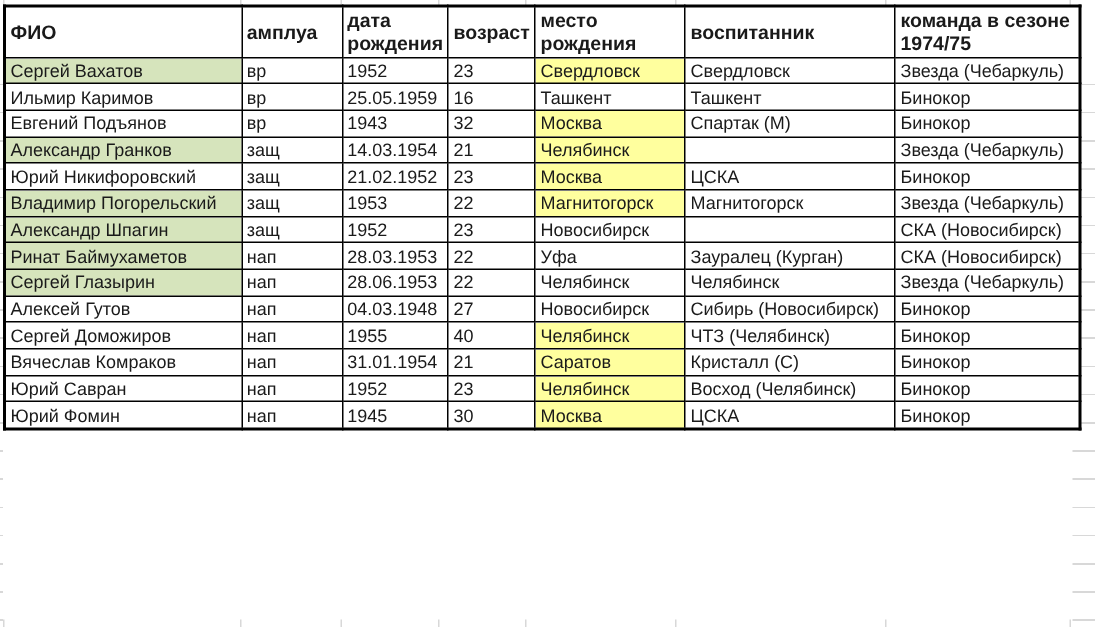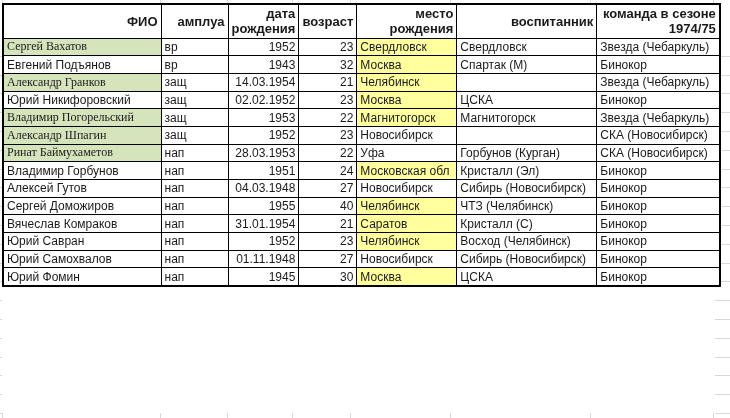--- a/index.html
+++ b/index.html
@@ -44,37 +44,37 @@
     border:1px solid var(--border);
     font-size:12px;
     color:#1a1a1a;
     padding:0 3px;
     overflow:hidden;
     white-space:nowrap;
   }
   th{
     font-size:13px;
     font-weight:bold;
-    text-align:right;
+    text-align:left;
     white-space:pre-line;
     height:34px;
     line-height:15px;
     vertical-align:middle;
     background:#ffffff;
   }
   td{height:17.7px;vertical-align:middle;background:#ffffff;}
   col.c0{width:158px;}
   col.c1{width:67px;}
   col.c2{width:65px;}
   col.c3{width:58px;}
   col.c4{width:100px;}
   col.c5{width:140px;}
   col.c6{width:123px;}
-  td.center{text-align:right;}
-  td.hl-green{background:var(--green);font-family:Liberation Serif, serif;}
+  td.center{text-align:left;}
+  td.hl-green{background:var(--green);}
   td.hl-blue{background:var(--blue);}
   td.hl-yellow{background:var(--yellow);}
 </style>
 </head>
 <body>
 
 <div class="sheet">
   <div class="strip-left"></div>
   <div class="strip-right"></div>
   <div id="stubs">
@@ -124,41 +124,50 @@
         <tr>
     <td class="hl-green">Сергей Вахатов</td>
     <td>вр</td>
     <td class="center">1952</td>
     <td class="center">23</td>
     <td class="hl-yellow">Свердловск</td>
     <td>Свердловск</td>
     <td>Звезда (Чебаркуль)</td>
   </tr>
         <tr>
+    <td>Ильмир Каримов</td>
+    <td>вр</td>
+    <td class="center">25.05.1959</td>
+    <td class="center">16</td>
+    <td>Ташкент</td>
+    <td>Ташкент</td>
+    <td>Бинокор</td>
+  </tr>
+        <tr>
     <td>Евгений Подъянов</td>
     <td>вр</td>
     <td class="center">1943</td>
     <td class="center">32</td>
     <td class="hl-yellow">Москва</td>
     <td>Спартак (М)</td>
     <td>Бинокор</td>
   </tr>
         <tr>
     <td class="hl-green">Александр Гранков</td>
     <td>защ</td>
     <td class="center">14.03.1954</td>
     <td class="center">21</td>
     <td class="hl-yellow">Челябинск</td>
     <td></td>
     <td>Звезда (Чебаркуль)</td>
   </tr>
         <tr>
     <td>Юрий Никифоровский</td>
     <td>защ</td>
-    <td class="center">02.02.1952</td>
+    <td class="center">21.02.1952</td>
     <td class="center">23</td>
     <td class="hl-yellow">Москва</td>
     <td>ЦСКА</td>
     <td>Бинокор</td>
   </tr>
         <tr>
     <td class="hl-green">Владимир Погорельский</td>
     <td>защ</td>
     <td class="center">1953</td>
     <td class="center">22</td>
@@ -174,31 +183,31 @@
     <td>Новосибирск</td>
     <td></td>
     <td>СКА (Новосибирск)</td>
   </tr>
         <tr>
     <td class="hl-green">Ринат Баймухаметов</td>
     <td>нап</td>
     <td class="center">28.03.1953</td>
     <td class="center">22</td>
     <td>Уфа</td>
-    <td>Горбунов (Курган)</td>
+    <td>Зауралец (Курган)</td>
     <td>СКА (Новосибирск)</td>
   </tr>
         <tr>
-    <td>Владимир Горбунов</td>
-    <td>нап</td>
-    <td class="center">1951</td>
-    <td class="center">24</td>
-    <td class="hl-yellow">Московская обл</td>
-    <td>Кристалл (Эл)</td>
-    <td>Бинокор</td>
+    <td class="hl-green">Сергей Глазырин</td>
+    <td>нап</td>
+    <td class="center">28.06.1953</td>
+    <td class="center">22</td>
+    <td>Челябинск</td>
+    <td>Челябинск</td>
+    <td>Звезда (Чебаркуль)</td>
   </tr>
         <tr>
     <td>Алексей Гутов</td>
     <td>нап</td>
     <td class="center">04.03.1948</td>
     <td class="center">27</td>
     <td>Новосибирск</td>
     <td>Сибирь (Новосибирск)</td>
     <td>Бинокор</td>
   </tr>
@@ -220,29 +229,20 @@
     <td>Кристалл (С)</td>
     <td>Бинокор</td>
   </tr>
         <tr>
     <td>Юрий Савран</td>
     <td>нап</td>
     <td class="center">1952</td>
     <td class="center">23</td>
     <td class="hl-yellow">Челябинск</td>
     <td>Восход (Челябинск)</td>
-    <td>Бинокор</td>
-  </tr>
-        <tr>
-    <td>Юрий Самохвалов</td>
-    <td>нап</td>
-    <td class="center">01.11.1948</td>
-    <td class="center">27</td>
-    <td>Новосибирск</td>
-    <td>Сибирь (Новосибирск)</td>
     <td>Бинокор</td>
   </tr>
         <tr>
     <td>Юрий Фомин</td>
     <td>нап</td>
     <td class="center">1945</td>
     <td class="center">30</td>
     <td class="hl-yellow">Москва</td>
     <td>ЦСКА</td>
     <td>Бинокор</td>

